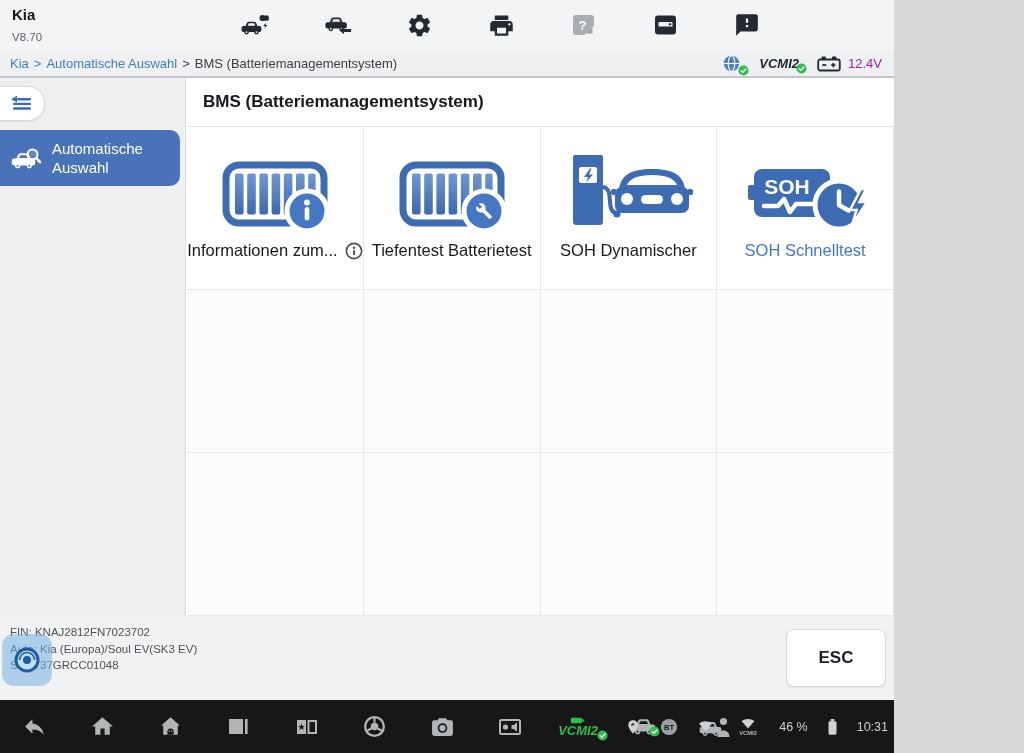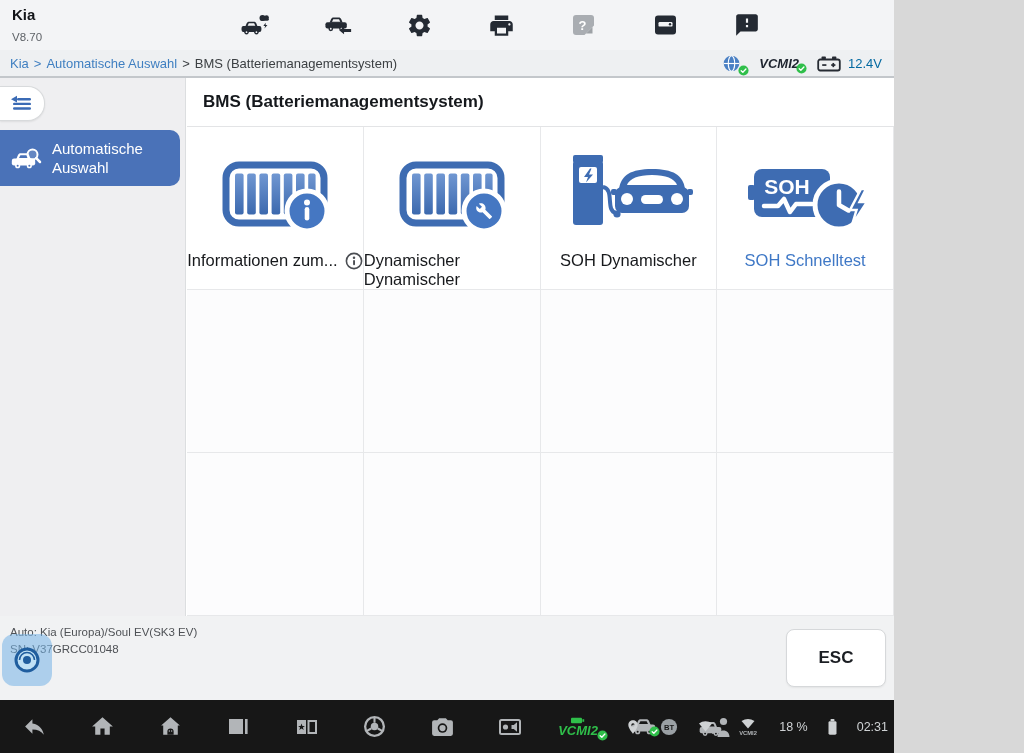--- a/index.html
+++ b/index.html
@@ -19,21 +19,21 @@
   .breadcrumb-bar{position:absolute;top:50px;left:0;right:0;height:28px;box-sizing:border-box;
      background:#eef0f2;border-bottom:2px solid #c3c7cb;display:flex;align-items:center;
      padding:0 10px;font-size:13px;}
   .bc-link{color:#3f7fc1;cursor:pointer;}
   .bc-sep{margin:0 5px;color:#3f7fc1;}
   .bc-sep.dark{color:#3c4043;}
   .bc-current{color:#3c4043;}
   .bc-status{margin-left:auto;display:flex;align-items:center;gap:18px;margin-right:2px;}
   .status-item{display:flex;align-items:center;gap:5px;position:relative;cursor:pointer;}
   .vci-text{font-weight:bold;font-style:italic;color:#1d232e;font-size:13px;}
-  .volt-text{color:#0369a1;font-size:13px;}
+  .volt-text{color:#a21caf;font-size:13px;}
   .check-badge{position:absolute;width:11px;height:11px;right:-8px;bottom:-3px;}
   .check-badge svg{width:11px;height:11px;}
 
   
   .sidebar{position:absolute;top:78px;left:0;width:186px;bottom:137px;background:#efeff1;
            border-right:1px solid #dcdee0;box-sizing:border-box;}
   .collapse-btn{position:absolute;left:0;top:8px;width:44px;height:33px;background:#fff;
      border:1px solid #d8dadc;border-left:none;border-radius:0 17px 17px 0;
      display:flex;align-items:center;justify-content:center;cursor:pointer;
      box-shadow:0 1px 2px rgba(0,0,0,.08);}
@@ -46,21 +46,21 @@
 
   
   .content{position:absolute;left:187px;top:78px;right:0;bottom:137px;background:#fff;}
   .content-title{height:49px;box-sizing:border-box;display:flex;align-items:center;padding-left:16px;
      font-size:17px;font-weight:bold;color:#15181c;border-bottom:1px solid #e3e4e6;}
   .grid{position:absolute;top:49px;left:0;right:0;bottom:0;display:grid;
      grid-template-columns:repeat(4,1fr);grid-auto-rows:163px;}
   .cell{border-right:1px solid #e7e8ea;border-bottom:1px solid #e7e8ea;background:#fcfcfd;}
   .card{background:#fff;display:flex;flex-direction:column;align-items:center;cursor:pointer;}
   .card-icon{height:106px;display:flex;align-items:flex-end;justify-content:center;margin-top:8px;text-align:right;}
-  .card-label{margin-top:10px;font-size:16.5px;color:#17191c;display:flex;align-items:center;gap:7px;}
+  .card-label{font-size:16.5px;color:#17191c;display:flex;align-items:center;gap:7px;}
   .card-label.accent{color:#3f78c6;align-items:flex-end;}
 
   
   .footer{position:absolute;left:0;right:0;top:616px;height:84px;background:#f1f2f3;}
   .veh-info{position:absolute;left:10px;top:8px;font-size:11.5px;color:#4f5256;line-height:16.5px;}
   .esc-btn{position:absolute;right:8px;top:13px;width:100px;height:58px;background:#fff;
      border:1px solid #d6d8da;border-radius:8px;font-weight:bold;font-size:17px;color:#1b1e23;
      display:flex;align-items:center;justify-content:center;cursor:pointer;
      box-shadow:0 1px 2px rgba(0,0,0,.06);font-family:"Liberation Sans",sans-serif;}
   .vci-bubble{position:absolute;left:2px;top:634px;width:50px;height:52px;border-radius:12px;
@@ -259,21 +259,21 @@
         <span class="card-icon">
           <svg width="130" height="92" viewBox="0 0 130 92">
             <use href="#sym-batmod"></use>
             <circle cx="97" cy="62" r="20" fill="#4577c2" stroke="#fff" stroke-width="5"></circle>
             <g transform="translate(88.5,53.5) scale(0.72)" fill="#fff">
               <path d="M22.7 19l-9.1-9.1c.9-2.3.4-5-1.5-6.9-2-2-5-2.4-7.4-1.3L9 6 6 9 1.6 4.7C.4 7.1.9 10.1 2.9 12.1c1.9 1.9 4.6 2.4 6.9 1.5l9.1 9.1c.4.4 1 .4 1.4 0l2.3-2.3c.5-.4.5-1.1.1-1.4z"></path>
             </g>
           </svg>
         </span>
         <span class="card-label">
-            <span>Dynamischer Dynamischer</span>
+            <span>Tiefentest Batterietest</span>
           </span>
       </div>
 
       <div class="cell card">
         <span class="card-icon">
           <svg width="130" height="92" viewBox="0 0 130 92" style="color:#3e6cb2">
             <rect x="10" y="6" width="30" height="8" rx="2"></rect>
             <rect x="10" y="12" width="30" height="64" rx="3"></rect>
             <rect x="16" y="18" width="18" height="16" rx="2" fill="#fff"></rect>
             <polygon points="27,19.5 21,28 25,28 23,33.5 30,25.5 26,25.5 28.5,19.5"></polygon>
@@ -317,20 +317,21 @@
       <div class="cell"></div>
       <div class="cell"></div>
       <div class="cell"></div>
       <div class="cell"></div>
       <div class="cell"></div>
     </div>
   </main>
 
   <div class="footer">
     <div class="veh-info">
+      <div>FIN: KNAJ2812FN7023702</div>
       <div>Auto: Kia (Europa)/Soul EV(SK3 EV)</div>
       <div>SN: V37GRCC01048</div>
     </div>
     <button class="esc-btn">ESC</button>
   </div>
 
   <div class="vci-bubble">
     <svg width="30" height="30" viewBox="0 0 30 30">
       <circle cx="15" cy="15" r="11" fill="#bfe0f5" stroke="#1f5d9e" stroke-width="3"></circle>
       <circle cx="15" cy="15" r="4" fill="#1f5d9e"></circle>
@@ -428,22 +429,22 @@
         <text x="10" y="13.2" text-anchor="middle" font-size="8.5" font-weight="bold" fill="#171717" font-family="Liberation Sans, sans-serif">BT</text>
       </svg>
       <svg width="20" height="17" viewBox="0 0 20 17">
         <path d="M8.5 13.5 2 5.5 A11 11 0 0 1 15 5.5 Z"></path>
         <text x="16.5" y="16" text-anchor="middle" font-size="7.5" fill="#b2b5b8" font-family="Liberation Sans, sans-serif">5</text>
       </svg>
       <svg width="24" height="19" viewBox="0 0 24 19">
         <path d="M12 11.5 5.5 4 A12 12 0 0 1 18.5 4 Z"></path>
         <text x="12" y="18" text-anchor="middle" font-size="5.8" font-weight="bold" fill="#b2b5b8" font-family="Liberation Sans, sans-serif">VCMI2</text>
       </svg>
-      <span>18 %</span>
+      <span>46 %</span>
       <svg width="11" height="18" viewBox="0 0 11 18">
         <rect x="3.5" y="1" width="4" height="2.2" rx="0.8" fill="#cfd2d4"></rect>
         <rect x="1.5" y="3.2" width="8" height="13.5" rx="1.4" fill="#cfd2d4"></rect>
       </svg>
-      <span>02:31</span>
+      <span>10:31</span>
     </span>
   </nav>
 
 </div>
 
 </body></html>

